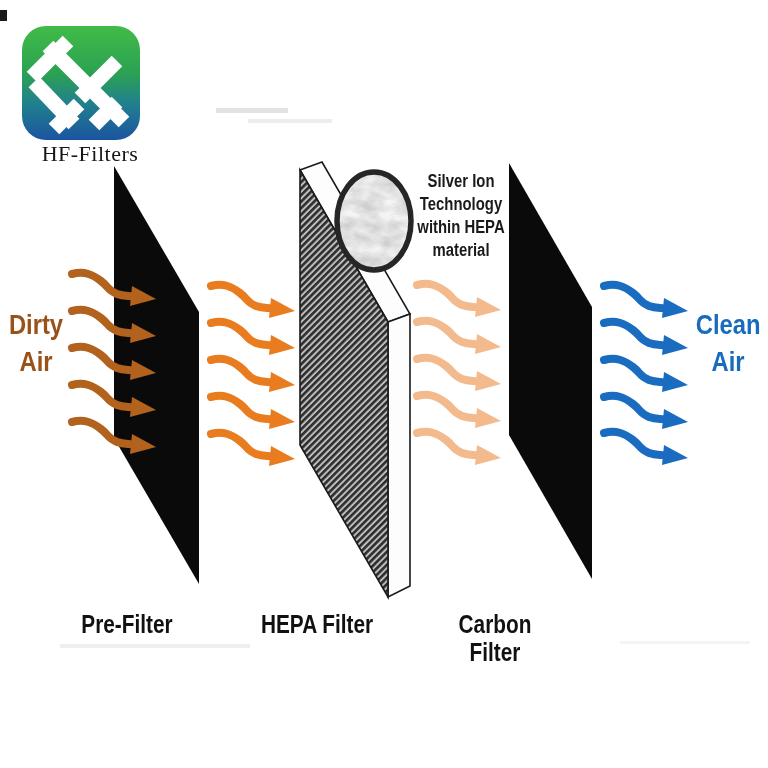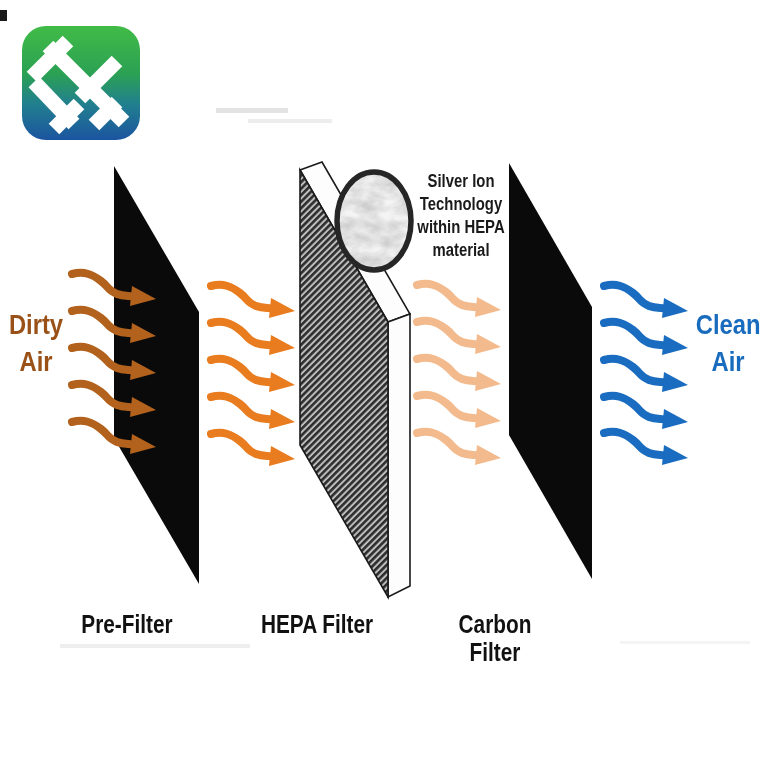--- a/index.html
+++ b/index.html
@@ -135,20 +135,21 @@
     </g>
     <g>
       <use href="#arrow-shape" class="arr-g4" transform="translate(604,285)"></use>
       <use href="#arrow-shape" class="arr-g4" transform="translate(604,322)"></use>
       <use href="#arrow-shape" class="arr-g4" transform="translate(604,359)"></use>
       <use href="#arrow-shape" class="arr-g4" transform="translate(604,396)"></use>
       <use href="#arrow-shape" class="arr-g4" transform="translate(604,432)"></use>
     </g>
   </svg>
 
+  <div class="txt brand-text">HF-Filters</div>
 
   <div class="txt flow-label dirty-air">
     <div>Dirty</div>
     <div>Air</div>
   </div>
 
   <div class="txt flow-label clean-air">
     <div>Clean</div>
     <div>Air</div>
   </div>

